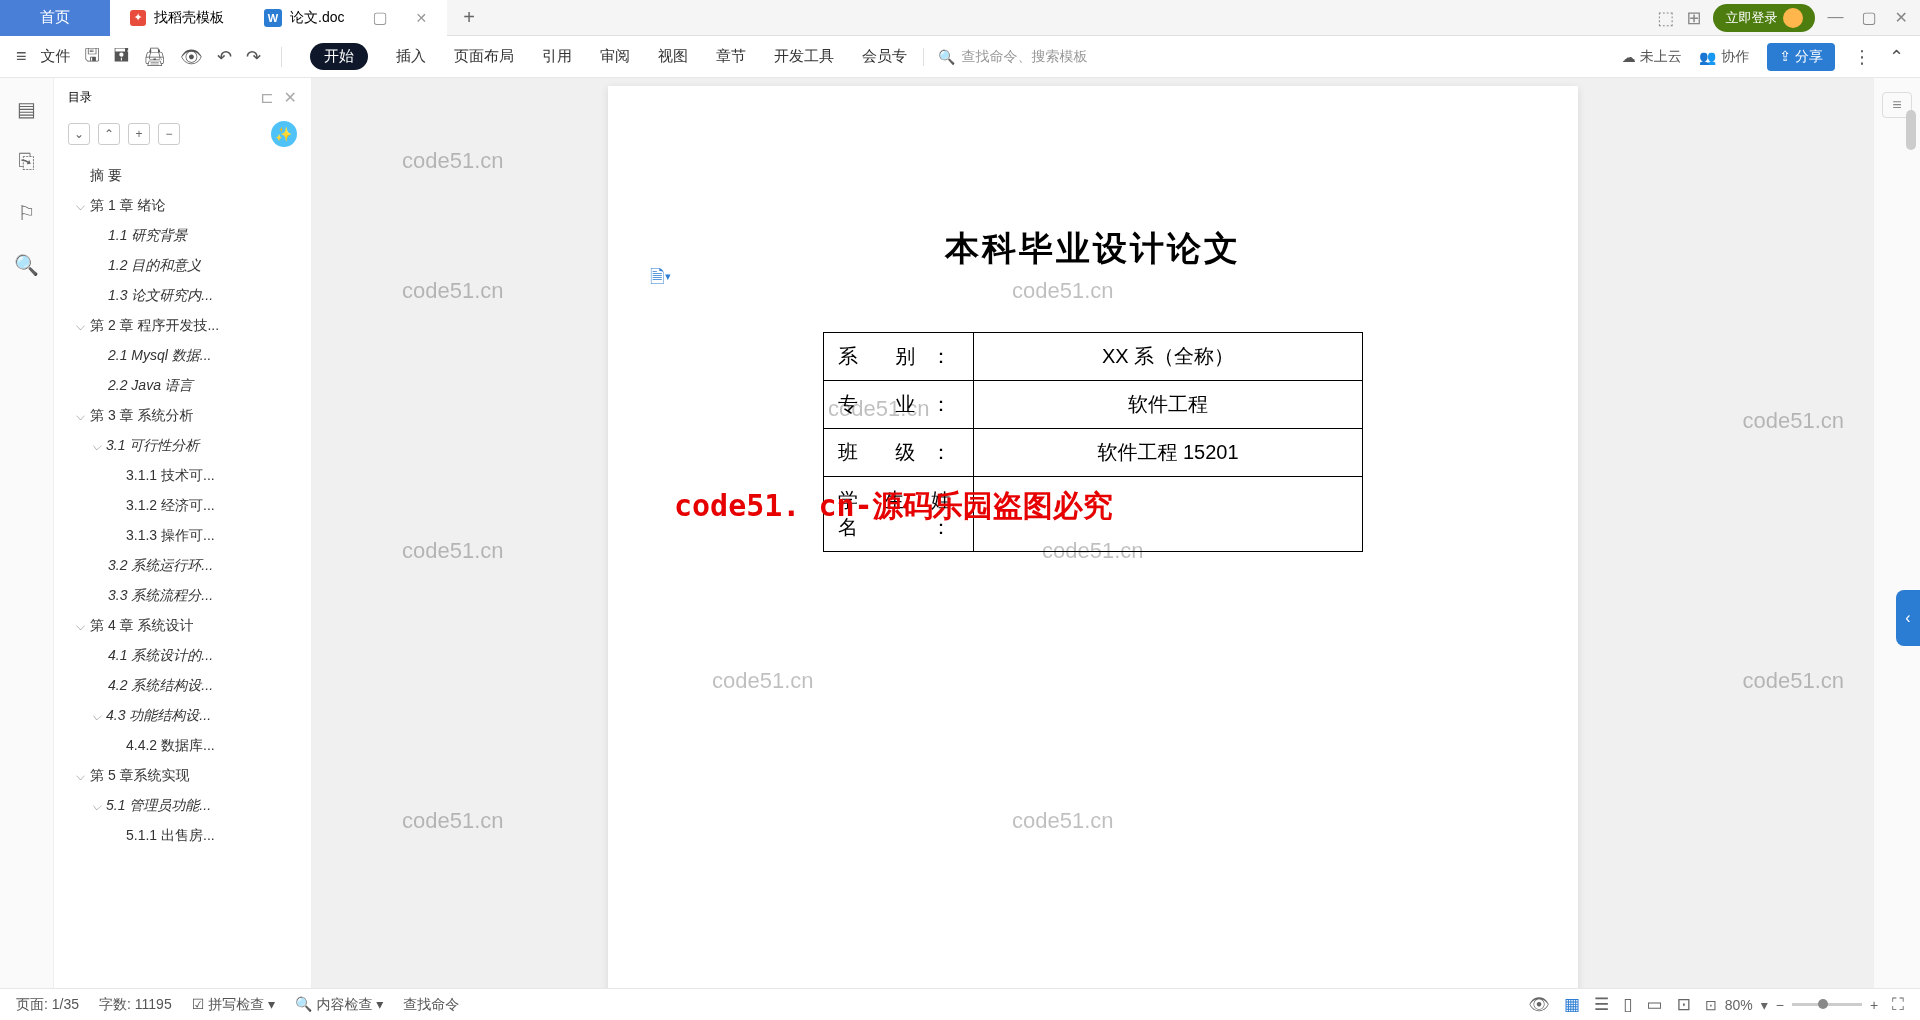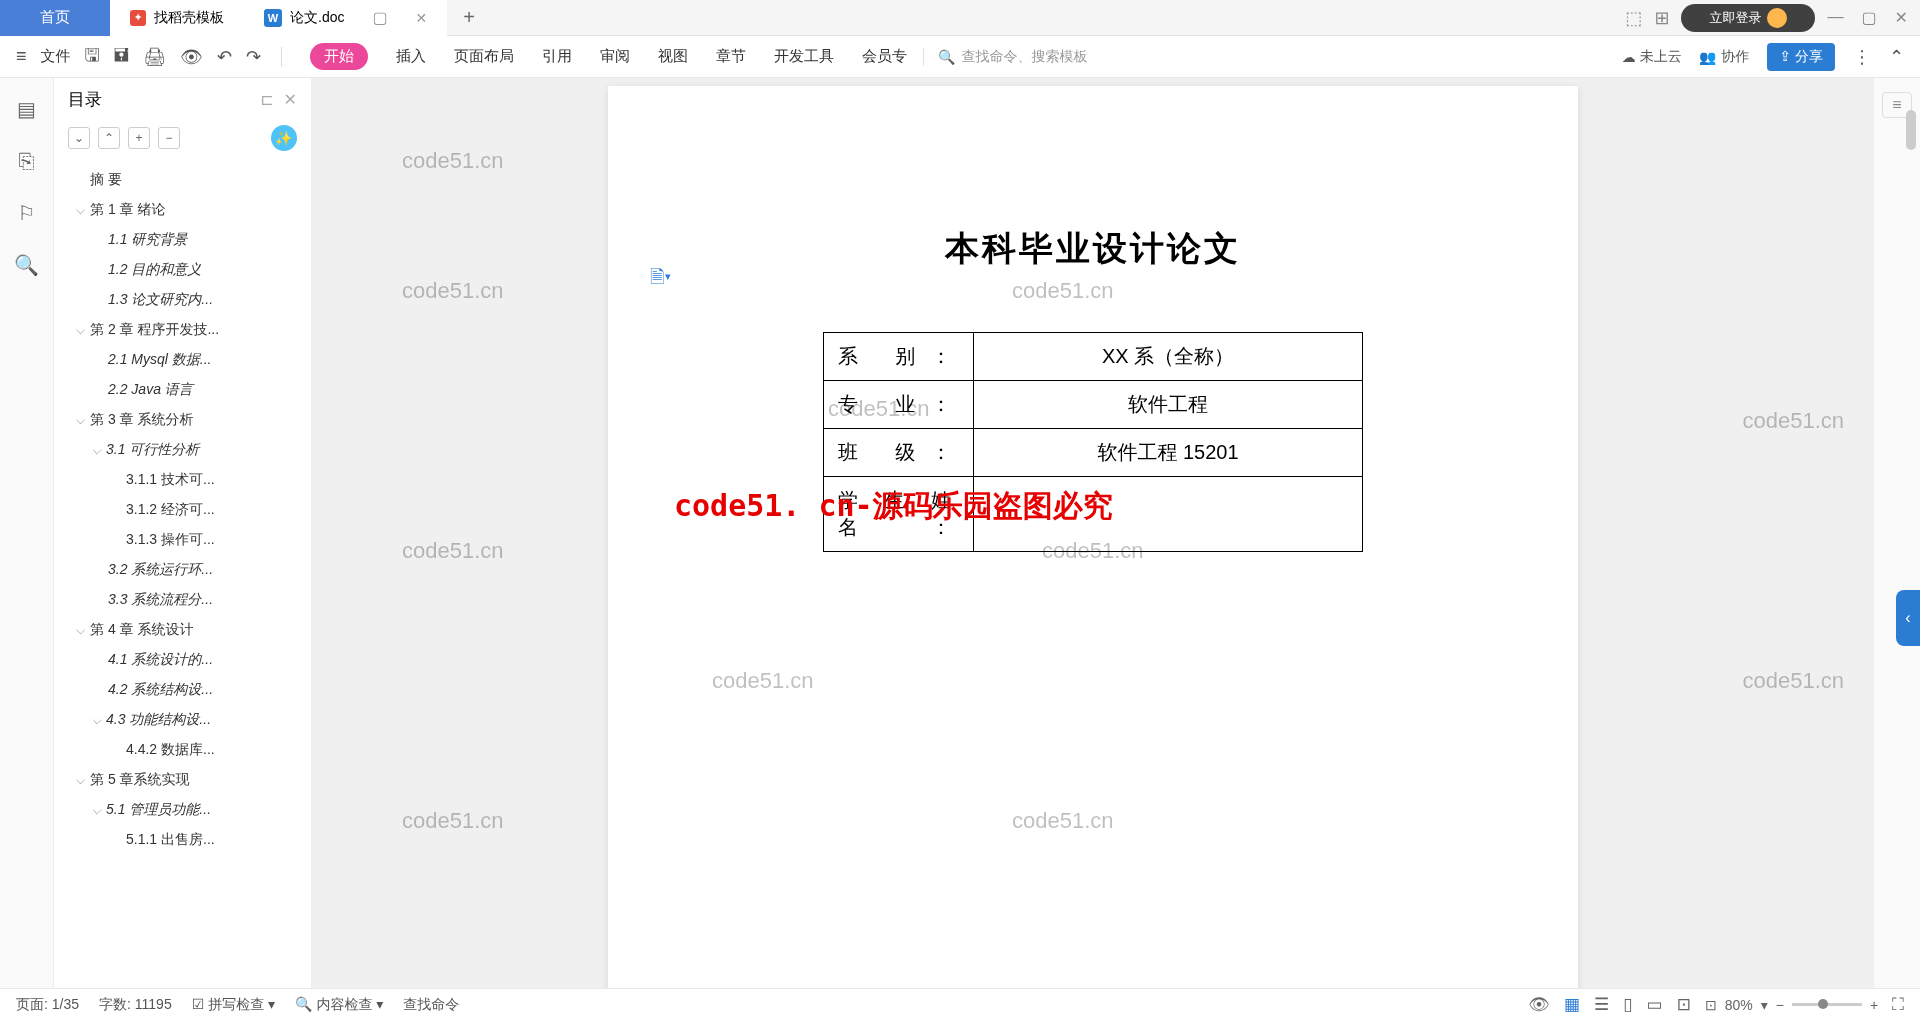--- a/index.html
+++ b/index.html
@@ -11,48 +11,48 @@
 .tab.home { background: #4a7fd8; color: #fff; width: 110px; justify-content: center; font-size: 15px; }
 .tab.templ { background: #fff; }
 .tab.templ .ico { width: 16px; height: 16px; background: #e74c3c; border-radius: 3px; display: flex; align-items: center; justify-content: center; color: #fff; font-size: 11px; }
 .tab.active { background: #fff; }
 .tab.active .ico { width: 18px; height: 18px; background: #2b7cd3; border-radius: 3px; color: #fff; display: flex; align-items: center; justify-content: center; font-size: 11px; font-weight: bold; }
 .tab .close { margin-left: 20px; color: #999; }
 .tab .scr { margin-left: 20px; color: #999; font-size: 16px; }
 .tab-add { padding: 0 16px; color: #666; font-size: 20px; cursor: pointer; }
 .tab-right { margin-left: auto; display: flex; align-items: center; gap: 12px; padding-right: 12px; }
 .tab-right .ic { color: #888; font-size: 18px; cursor: pointer; }
-.login-btn { background: #404040; color: #fff; padding: 4px 28px; border-radius: 14px; font-size: 13px; display: flex; align-items: center; gap: 6px; cursor: pointer; }
+.login-btn { background: #4d7c0f; color: #fff; padding: 4px 12px; border-radius: 14px; font-size: 13px; display: flex; align-items: center; gap: 6px; cursor: pointer; }
 .login-btn .av { width: 20px; height: 20px; background: #ffb74d; border-radius: 50%; }
 .win-ctrl { display: flex; gap: 18px; color: #888; font-size: 16px; }
 
 
 .toolbar { height: 42px; display: flex; align-items: center; padding: 0 16px; gap: 4px; border-bottom: 1px solid #e8e8e8; font-size: 15px; color: #333; }
 .tb-left { display: flex; align-items: center; gap: 14px; }
 .tb-ico { color: #555; font-size: 18px; cursor: pointer; }
 .tb-sep { width: 1px; height: 20px; background: #ddd; margin: 0 6px; }
 .tb-menu { display: flex; align-items: center; gap: 28px; margin-left: 18px; }
 .tb-menu span { cursor: pointer; }
-.tb-menu .act { background: #ec4899; color: #fff; padding: 4px 14px; border-radius: 14px; }
+.tb-menu .act { background: #0f172a; color: #fff; padding: 4px 14px; border-radius: 14px; }
 .tb-search { margin-left: 12px; display: flex; align-items: center; gap: 6px; color: #999; font-size: 14px; border-left: 1px solid #e0e0e0; padding-left: 14px; }
 .tb-right { margin-left: auto; display: flex; align-items: center; gap: 18px; font-size: 14px; color: #555; }
 .tb-right .share { background: #2b7cd3; color: #fff; padding: 5px 12px; border-radius: 4px; display: flex; gap: 4px; }
 .tb-right .itm { display: flex; align-items: center; gap: 4px; cursor: pointer; }
 
 
 .main { display: flex; height: calc(1020px - 36px - 42px - 32px); }
 
 
 .rail { width: 54px; background: #fafafa; border-right: 1px solid #eee; display: flex; flex-direction: column; align-items: center; gap: 26px; padding-top: 18px; color: #666; font-size: 20px; }
 .rail .ric { cursor: pointer; width: 26px; height: 26px; display: flex; align-items: center; justify-content: center; }
 
 
 .outline { width: 258px; background: #fff; border-right: 1px solid #eee; display: flex; flex-direction: column; }
 .ol-head { display: flex; align-items: center; padding: 10px 14px; justify-content: space-between; }
-.ol-head h3 { font-size: 17px; font-weight: normal; }
+.ol-head h3 { font-size: 12px; font-weight: normal; }
 .ol-head .hic { display: flex; gap: 10px; color: #aaa; font-size: 16px; }
 .ol-tools { display: flex; align-items: center; gap: 8px; padding: 4px 14px 10px; }
 .ol-tools .b { width: 22px; height: 22px; border: 1px solid #ccc; border-radius: 3px; display: flex; align-items: center; justify-content: center; font-size: 12px; color: #666; cursor: pointer; }
 .ol-tools .ai { margin-left: auto; width: 26px; height: 26px; background: #4fc3f7; border-radius: 50%; display: flex; align-items: center; justify-content: center; color: #fff; font-size: 14px; }
 .ol-list { flex: 1; overflow-y: auto; padding: 4px 0 4px 14px; font-size: 14px; color: #333; }
 .ol-item { padding: 6px 0; cursor: pointer; white-space: nowrap; overflow: hidden; text-overflow: ellipsis; }
 .ol-item.l0 { padding-left: 22px; }
 .ol-item.l1 { padding-left: 8px; }
 .ol-item.l1::before { content: "⌵"; display: inline-block; width: 14px; color: #999; font-size: 12px; }
 .ol-item.l2 { padding-left: 40px; font-style: italic; }

